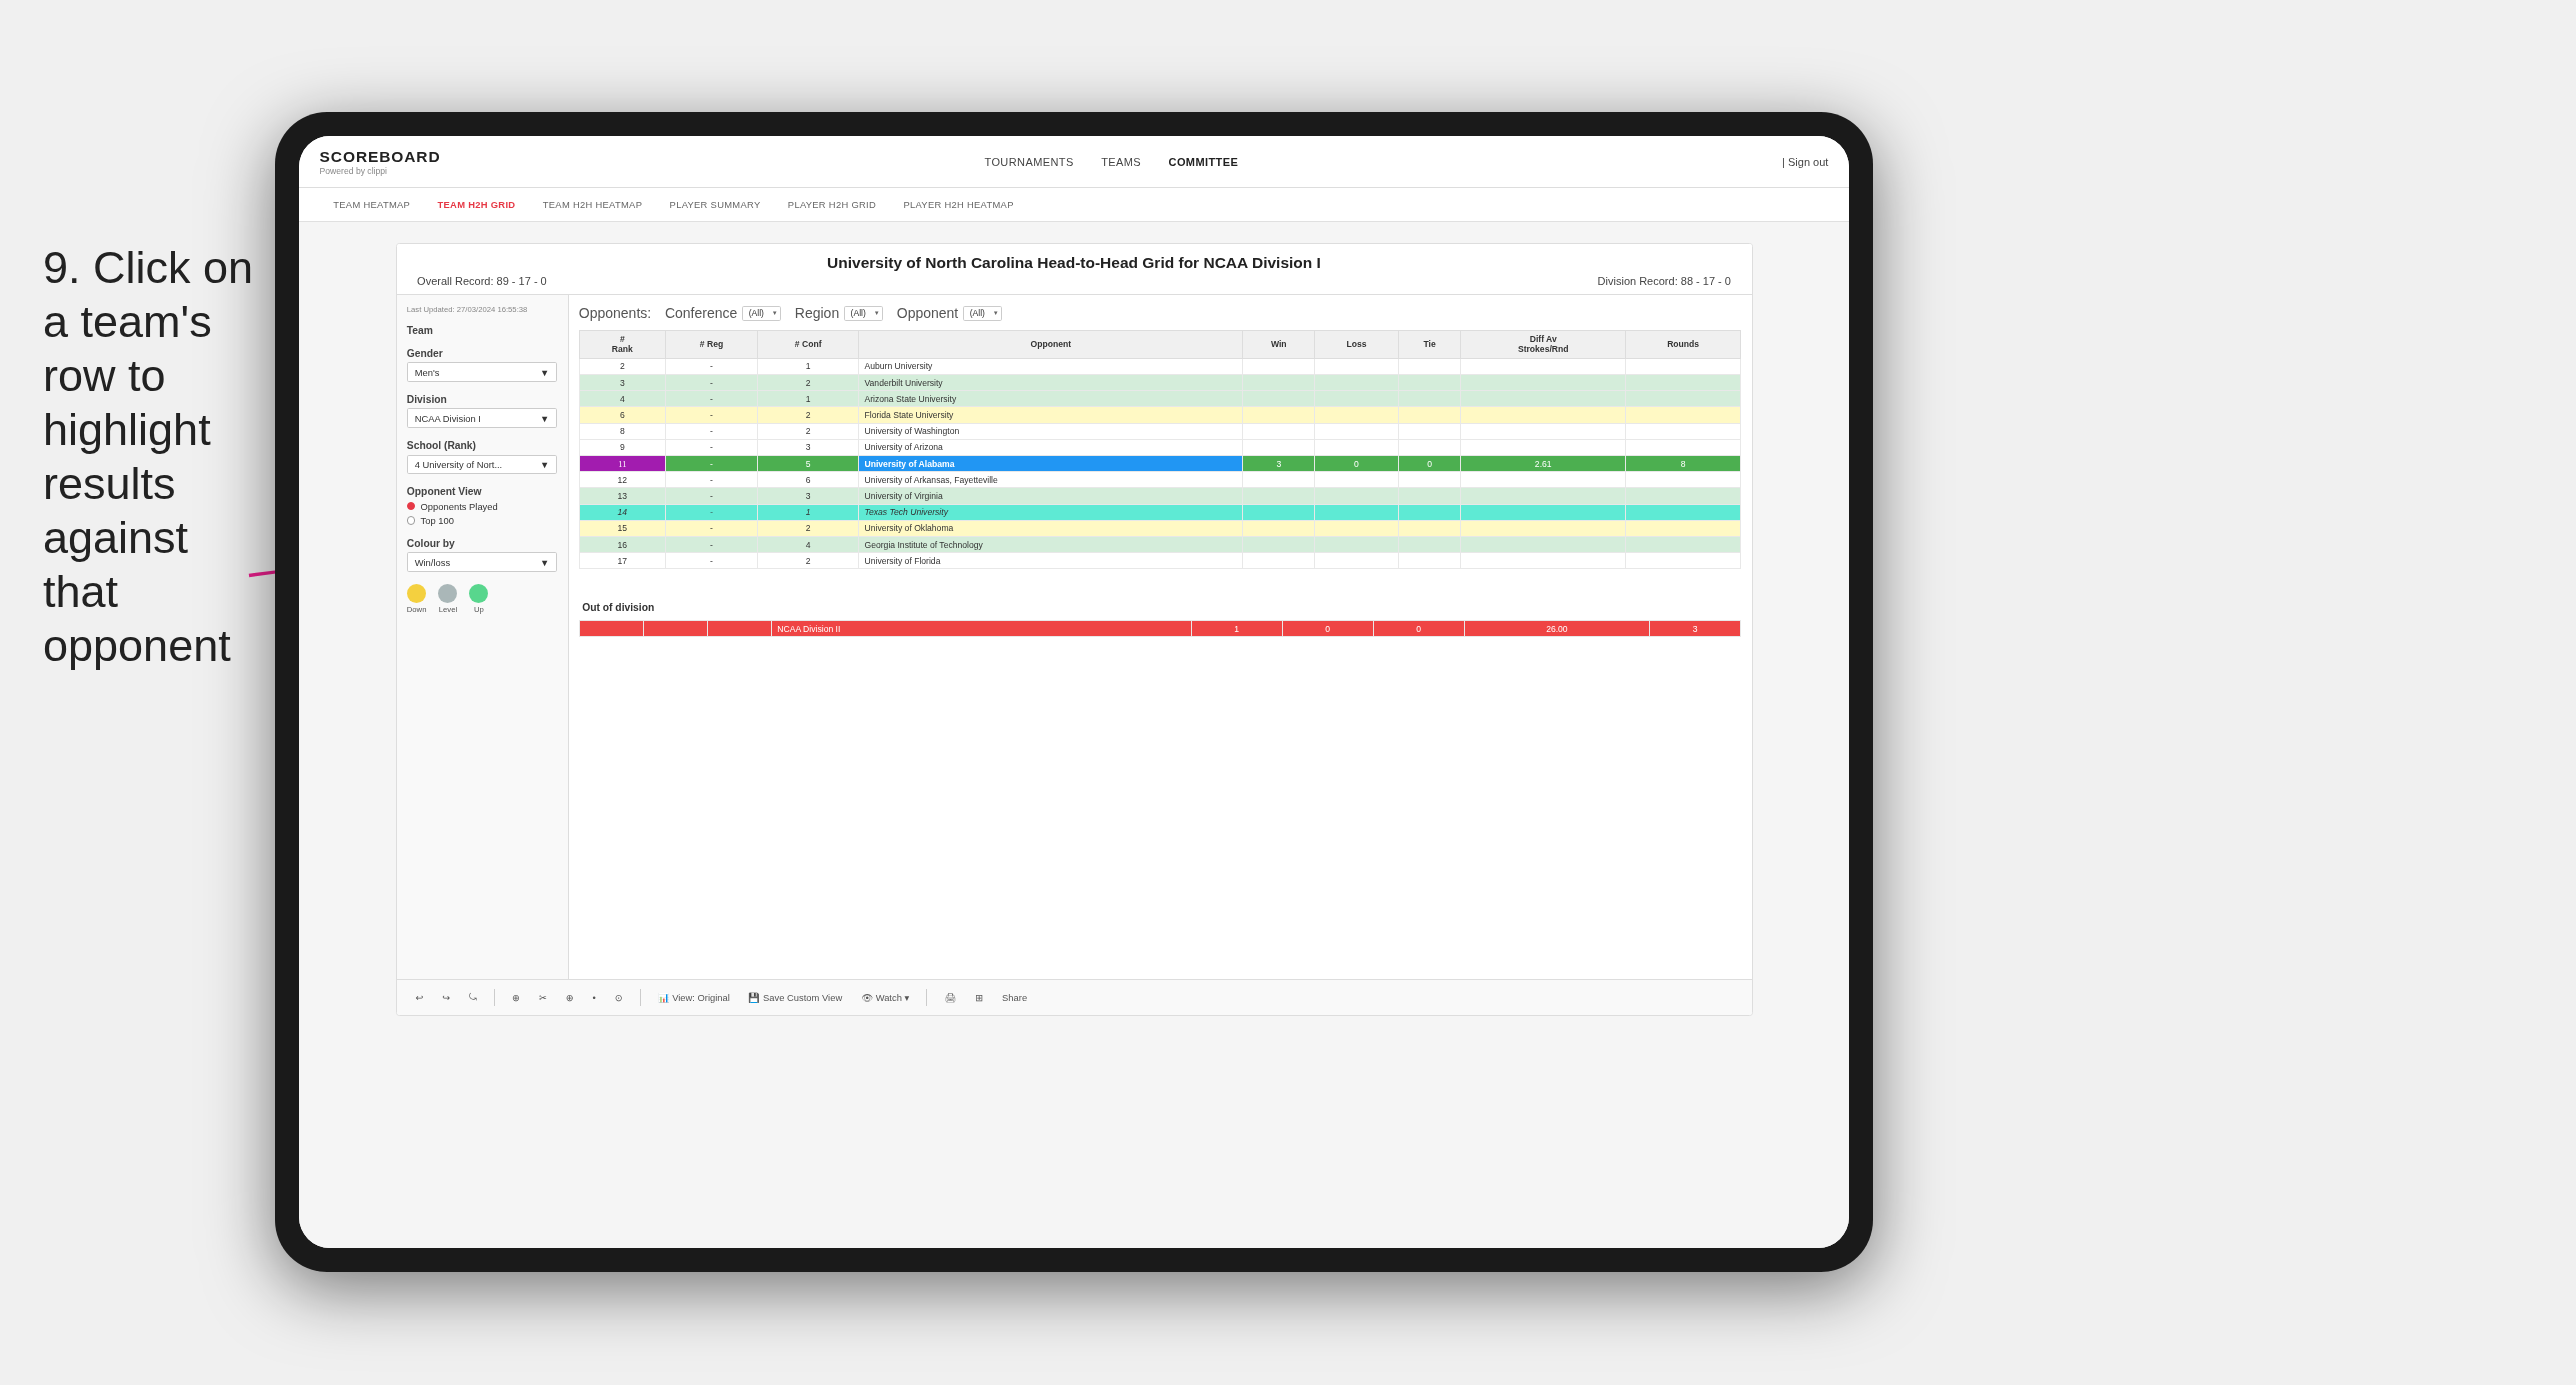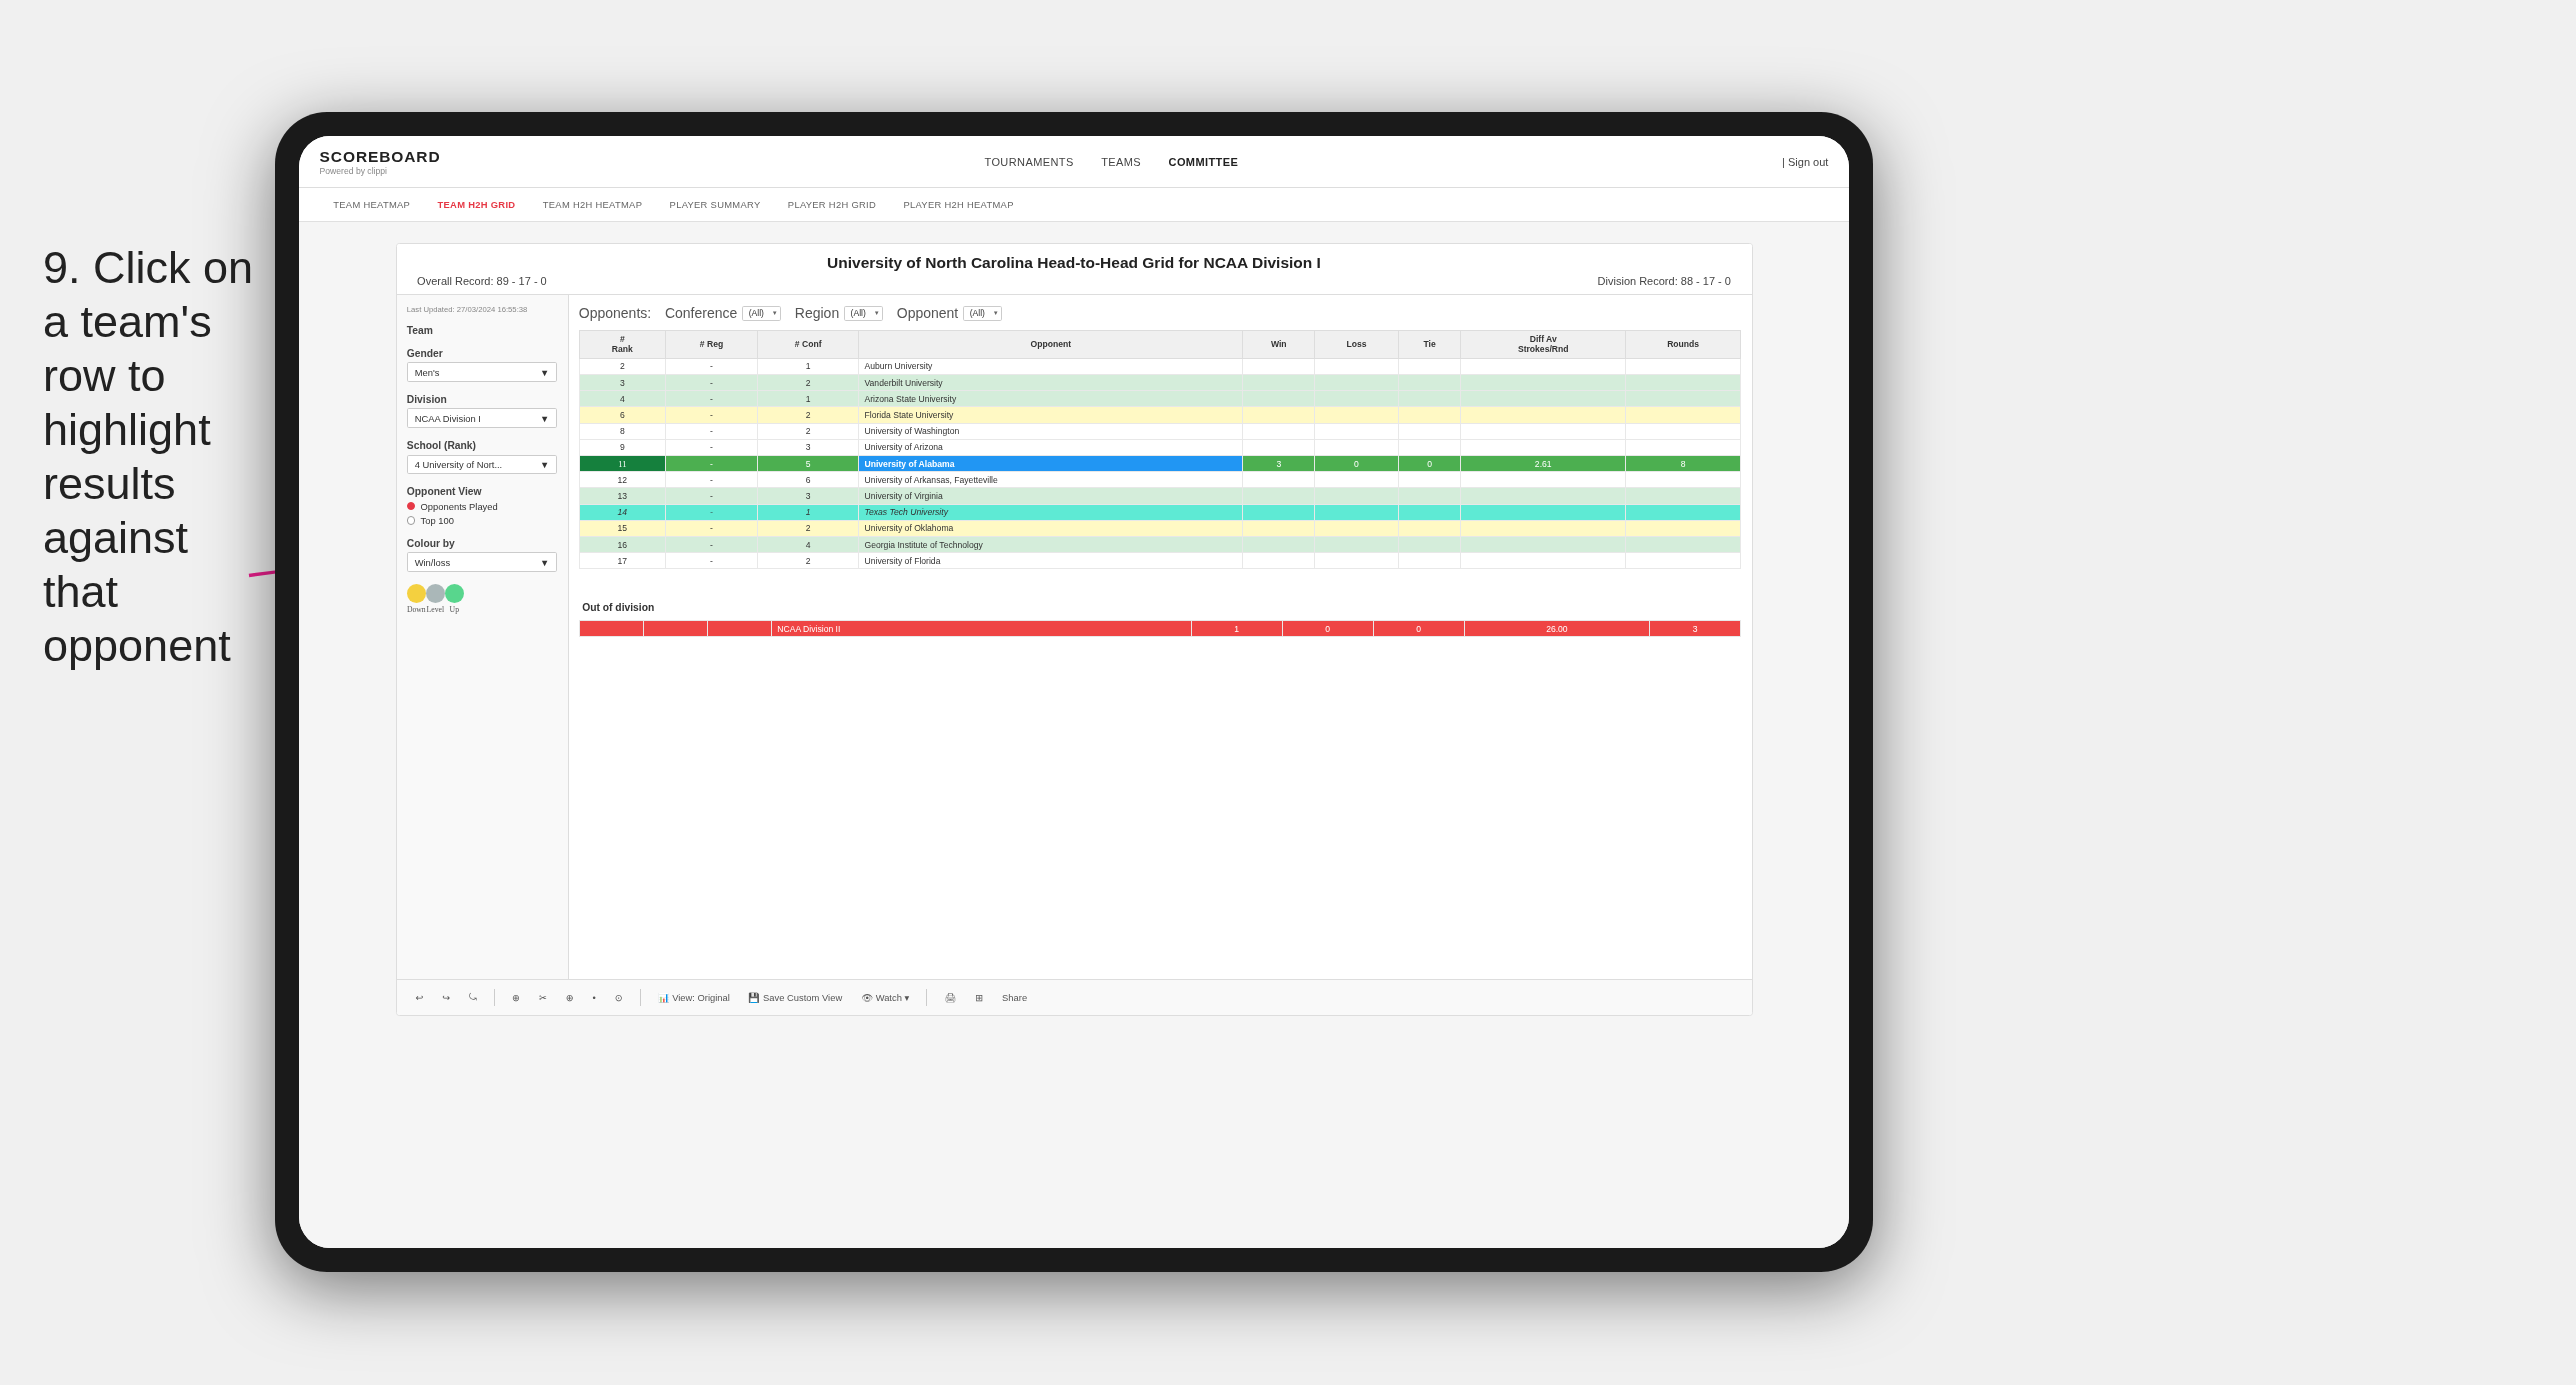--- a/index.html
+++ b/index.html
@@ -237,23 +237,23 @@
       flex-shrink: 0;
     }
 
     .radio-circle.selected {
       background: #e63946;
       border-color: #e63946;
     }
 
     .legend-row {
       display: flex;
+      gap: 12px;
       margin-top: 6.9px;
       align-items: center;
-      font-family: Liberation Serif, serif;
     }
 
     .legend-item {
       display: flex;
       flex-direction: column;
       align-items: center;
       gap: 1.7px;
     }
 
     .legend-dot {
@@ -653,21 +653,21 @@
                     <td class="cell-center">-</td>
                     <td class="cell-center">3</td>
                     <td class="cell-name">University of Arizona</td>
                     <td class="cell-center"></td>
                     <td class="cell-center"></td>
                     <td class="cell-center"></td>
                     <td class="cell-center"></td>
                     <td class="cell-center"></td>
                   </tr>
                   <tr style="background: rgb(76, 175, 80);">
-                    <td class="cell-center" style="background: #15803d; color: rgb(255, 255, 255); font-family: Liberation Serif, serif;">11</td>
+                    <td class="cell-center" style="background: #a21caf; color: rgb(255, 255, 255); font-family: Liberation Serif, serif;">11</td>
                     <td class="cell-center" style="background: rgb(76, 175, 80); color: rgb(255, 255, 255);">-</td>
                     <td class="cell-center" style="background: rgb(76, 175, 80); color: rgb(255, 255, 255);">5</td>
                     <td class="" style="background: rgb(33, 150, 243); color: rgb(255, 255, 255); font-weight: 600;">University of Alabama</td>
                     <td class="cell-center" style="background: rgb(76, 175, 80); color: rgb(255, 255, 255);">3</td>
                     <td class="cell-center" style="background: rgb(76, 175, 80); color: rgb(255, 255, 255);">0</td>
                     <td class="cell-center" style="background: rgb(76, 175, 80); color: rgb(255, 255, 255);">0</td>
                     <td class="cell-center" style="background: rgb(76, 175, 80); color: rgb(255, 255, 255);">2.61</td>
                     <td class="cell-center" style="background: rgb(76, 175, 80); color: rgb(255, 255, 255);">8</td>
                   </tr>
                   <tr>

